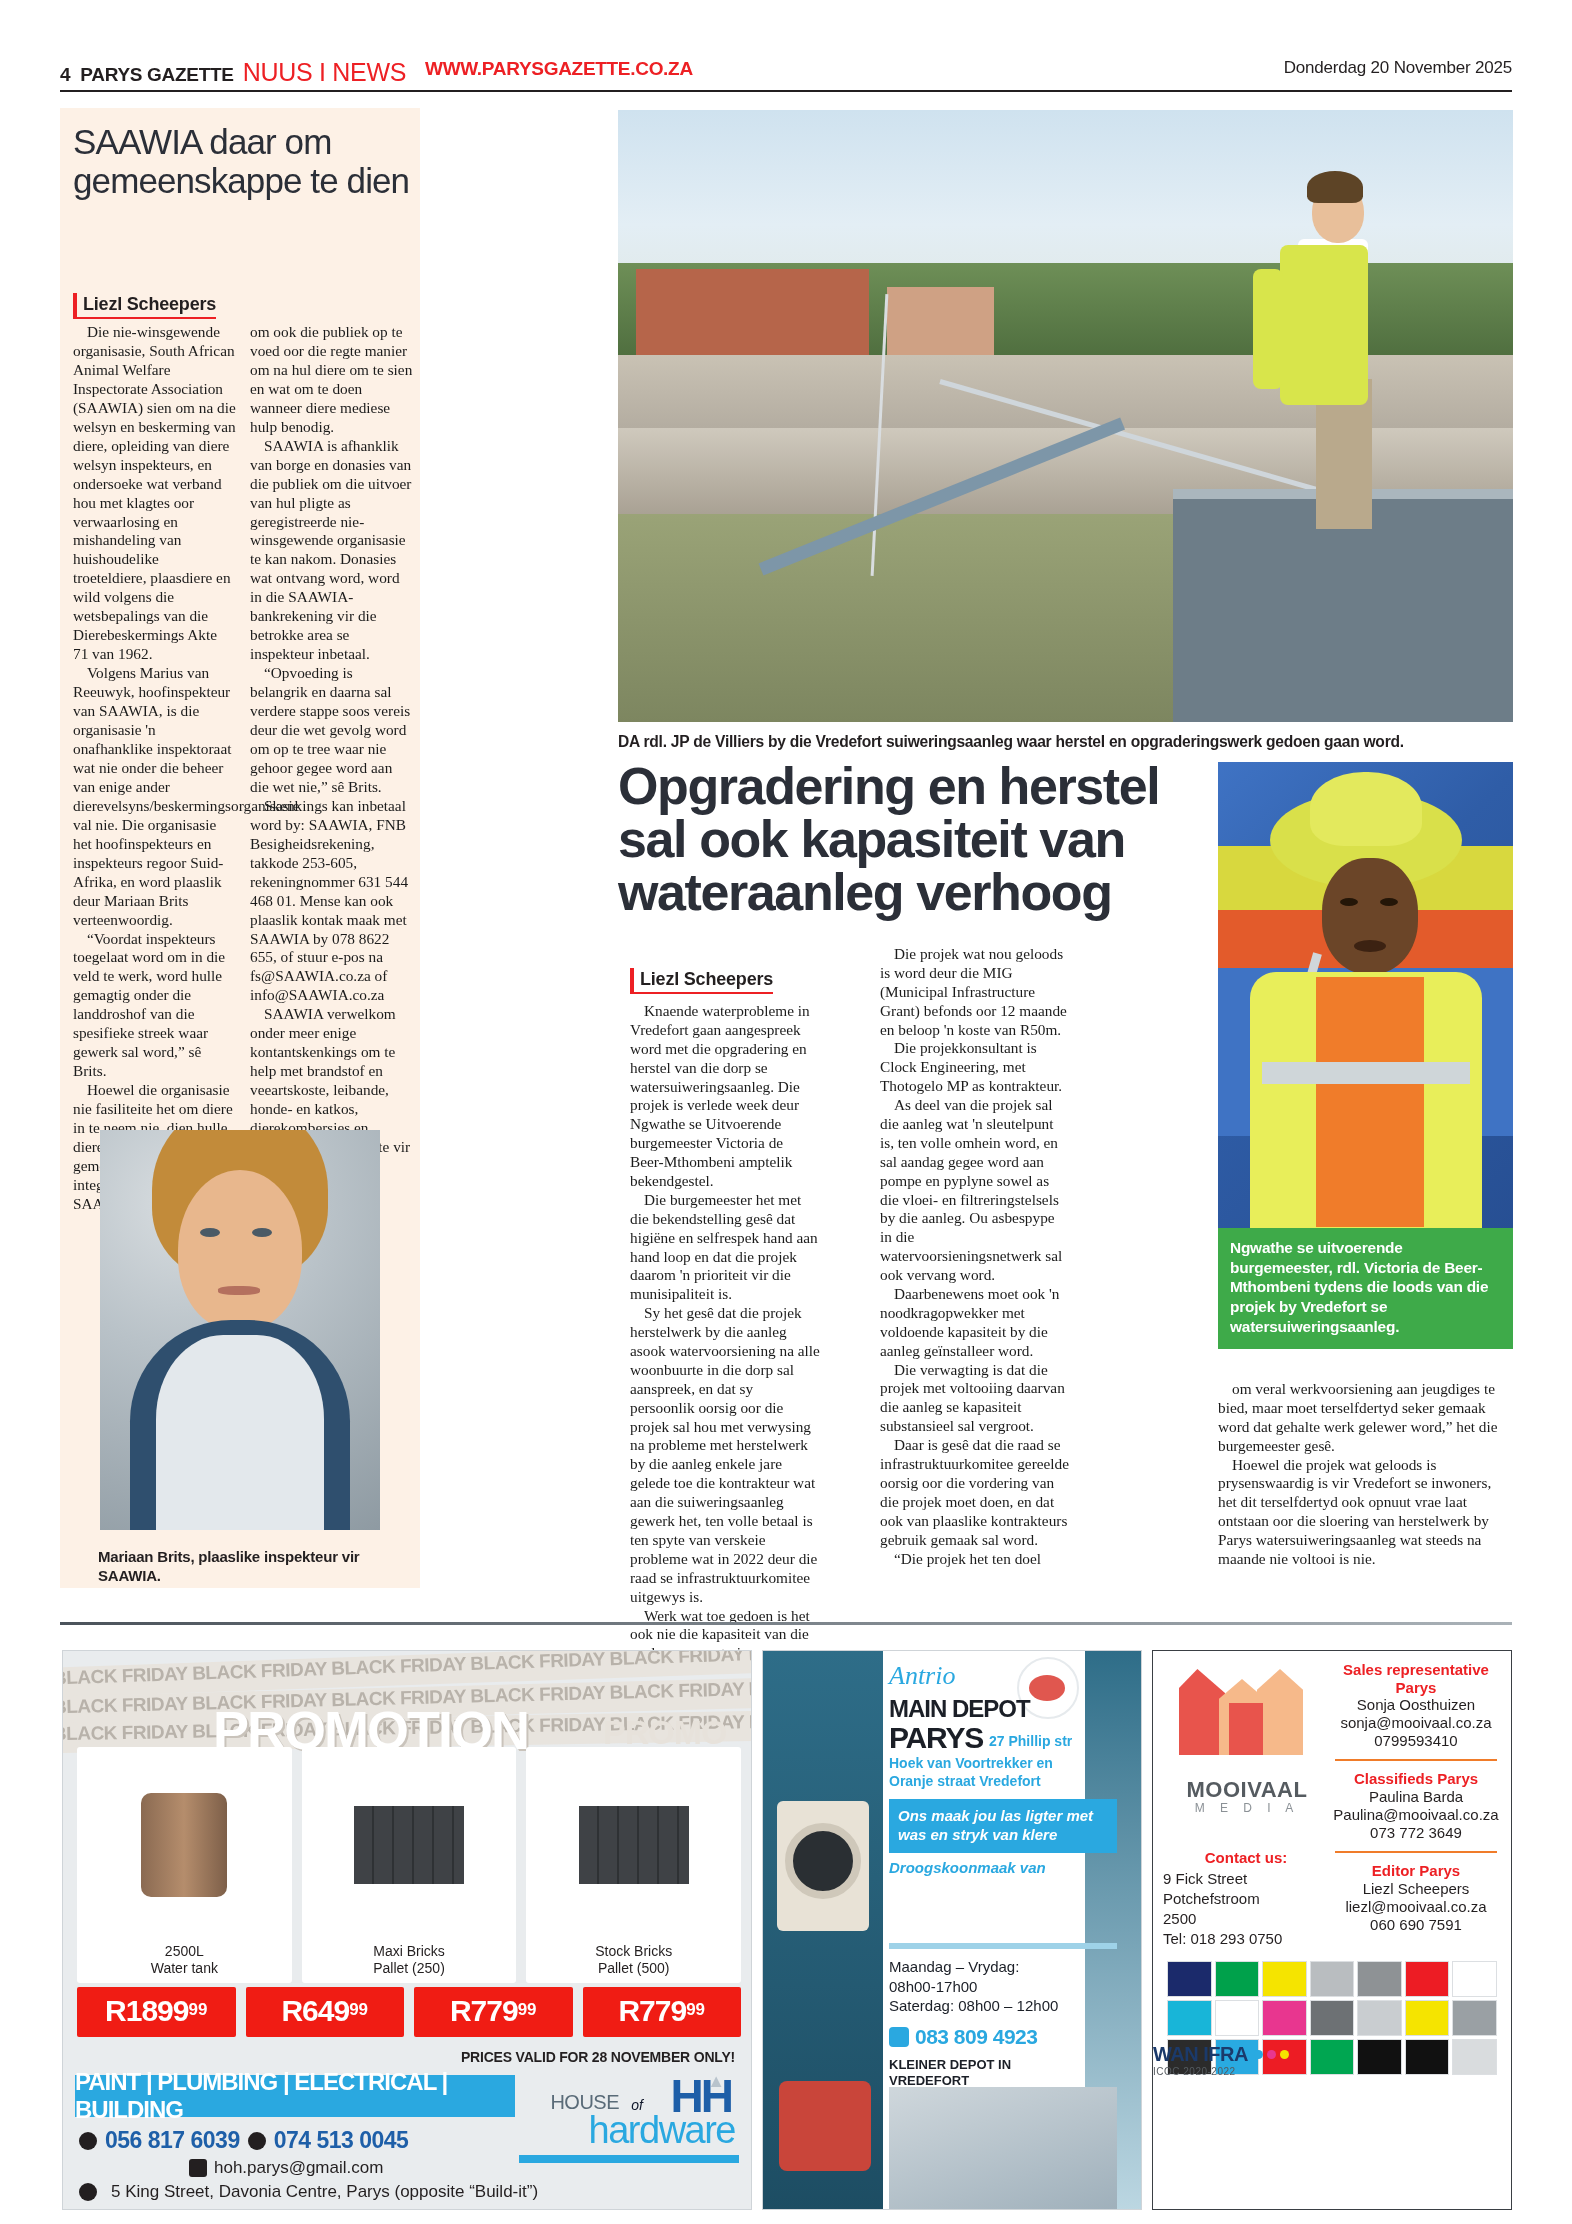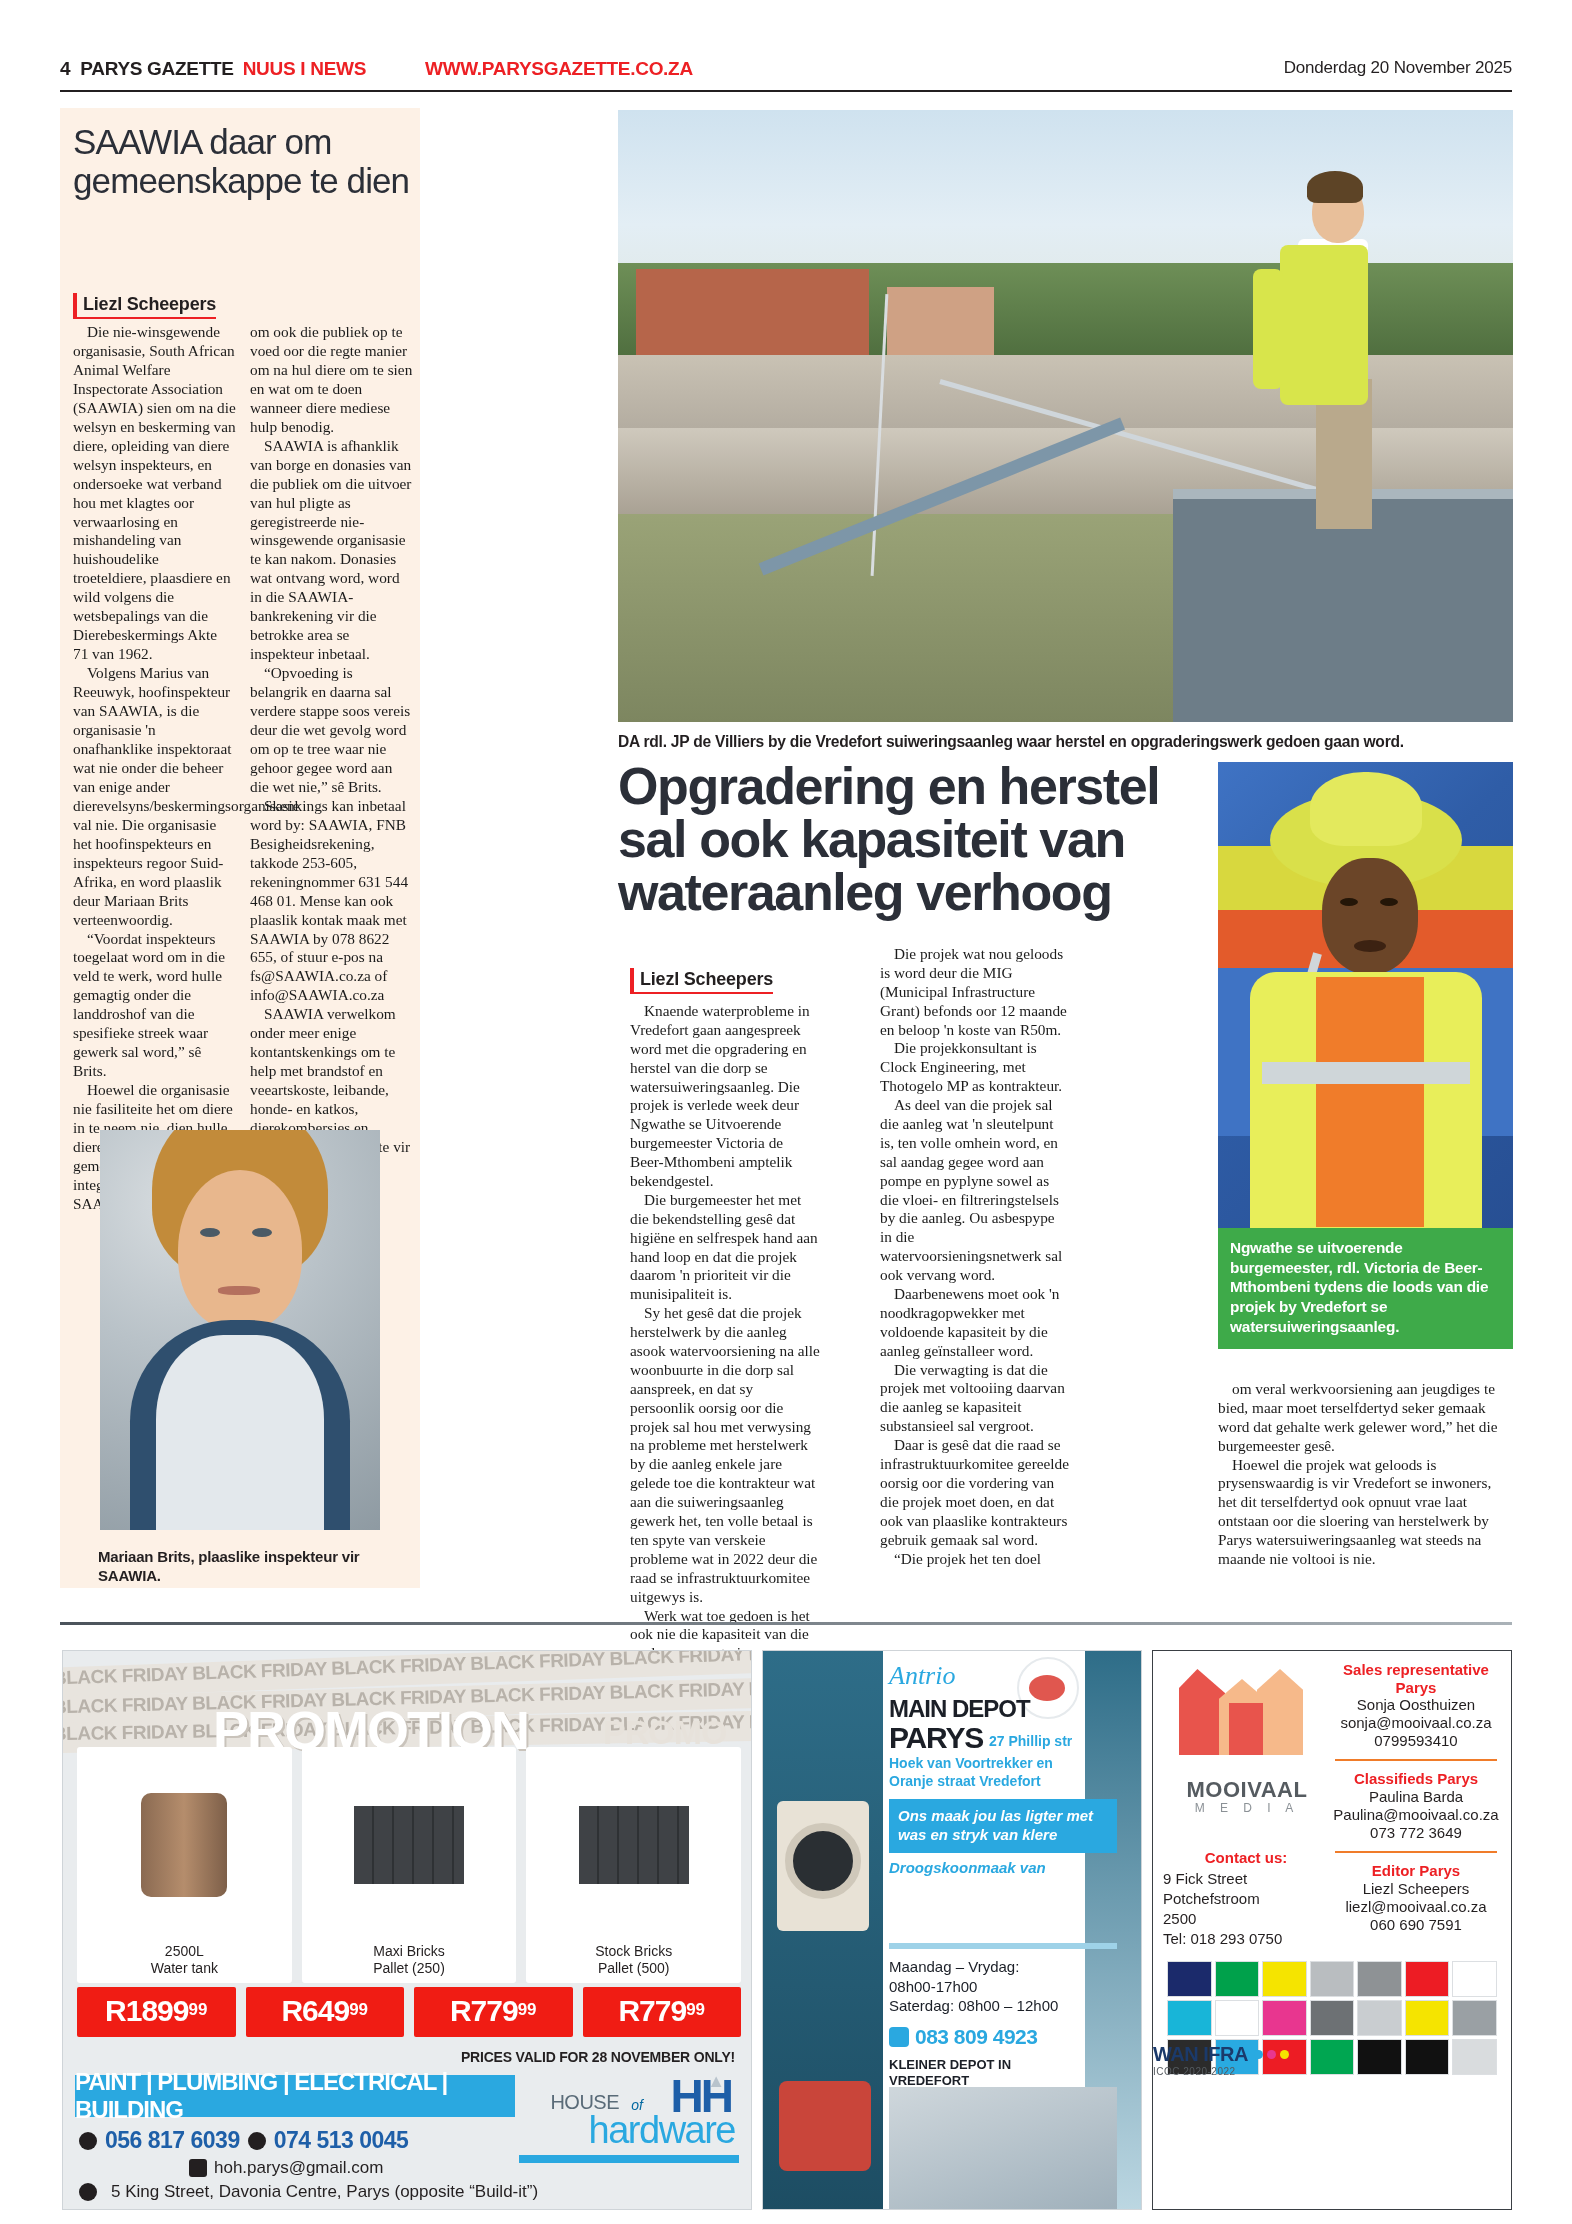--- a/index.html
+++ b/index.html
@@ -12,21 +12,21 @@
   }
   .page{position:relative;width:1572px;height:2224px;background:#fff;}
 
   
   .masthead{
     position:absolute;left:60px;top:58px;width:1452px;height:26px;
     display:flex;align-items:baseline;
   }
   .mh-page{font-weight:bold;font-size:19px;letter-spacing:-0.3px;}
   .mh-title{font-weight:bold;font-size:19px;margin-left:10px;letter-spacing:-0.3px;}
-  .mh-section{font-weight:bold;font-size:19px;margin-left:9px;color:#ed2024;letter-spacing:-0.3px;}
+  .mh-section{font-weight:normal;font-size:25px;margin-left:9px;color:#ed2024;letter-spacing:-0.3px;}
   .mh-url{position:absolute;left:365px;top:0;font-weight:bold;font-size:19px;color:#ed2024;letter-spacing:-0.3px;}
   .mh-date{position:absolute;right:0;top:0;font-size:17px;letter-spacing:-0.2px;}
   .mh-rule{position:absolute;left:60px;top:90px;width:1452px;height:2px;background:#231f20;}
 
   
   .story1{
     position:absolute;left:60px;top:108px;width:360px;height:1480px;
     background:#fdf1e6;
   }
   .s1-head{
@@ -173,21 +173,21 @@
   .price .r{font-size:30px;font-weight:bold;letter-spacing:-1px;}
   .price .c{font-size:17px;font-weight:bold;vertical-align:super;}
   .valid{position:absolute;right:16px;top:398px;font-size:14px;font-weight:bold;letter-spacing:-0.2px;}
   .catband{position:absolute;left:12px;top:424px;width:440px;height:42px;background:#2aa8e0;
      display:flex;align-items:center;justify-content:center;}
   .catband span{color:#fff;font-size:24px;font-weight:bold;letter-spacing:-1px;}
   .hohlogo{position:absolute;right:12px;top:418px;width:230px;height:92px;}
   .hoh-hh{position:absolute;right:8px;top:0;font-size:46px;font-weight:bold;color:#1e5fa8;letter-spacing:-3px;}
   .hoh-house{position:absolute;right:14px;top:2px;font-size:18px;color:#b8c3cc;}
   .hoh-word1{position:absolute;right:120px;top:22px;font-size:20px;font-weight:normal;color:#5a6b78;letter-spacing:-0.5px;margin-left:35px;}
-  .hoh-of{position:absolute;right:96px;top:28px;font-size:14px;font-style:italic;color:#0369a1;}
+  .hoh-of{position:absolute;right:96px;top:28px;font-size:14px;font-style:italic;color:#0f172a;}
   .hoh-word2{position:absolute;right:4px;top:40px;font-size:38px;color:#2aa8e0;letter-spacing:-1.5px;}
   .hoh-bar{position:absolute;right:0;top:86px;width:220px;height:8px;background:#2aa8e0;}
   .contactrow{position:absolute;left:16px;top:476px;width:520px;}
   .cr1{display:flex;align-items:center;gap:8px;font-size:23px;font-weight:bold;color:#1e5fa8;letter-spacing:-0.5px;}
   .cr2{margin-top:4px;margin-left:110px;display:flex;align-items:center;gap:7px;font-size:17px;}
   .cr3{margin-top:4px;display:flex;align-items:center;gap:14px;font-size:17px;}
   .cicon{width:18px;height:18px;border-radius:50%;background:#231f20;display:inline-block;
      position:relative;flex:none;}
   .cicon.sq{border-radius:3px;}
 

